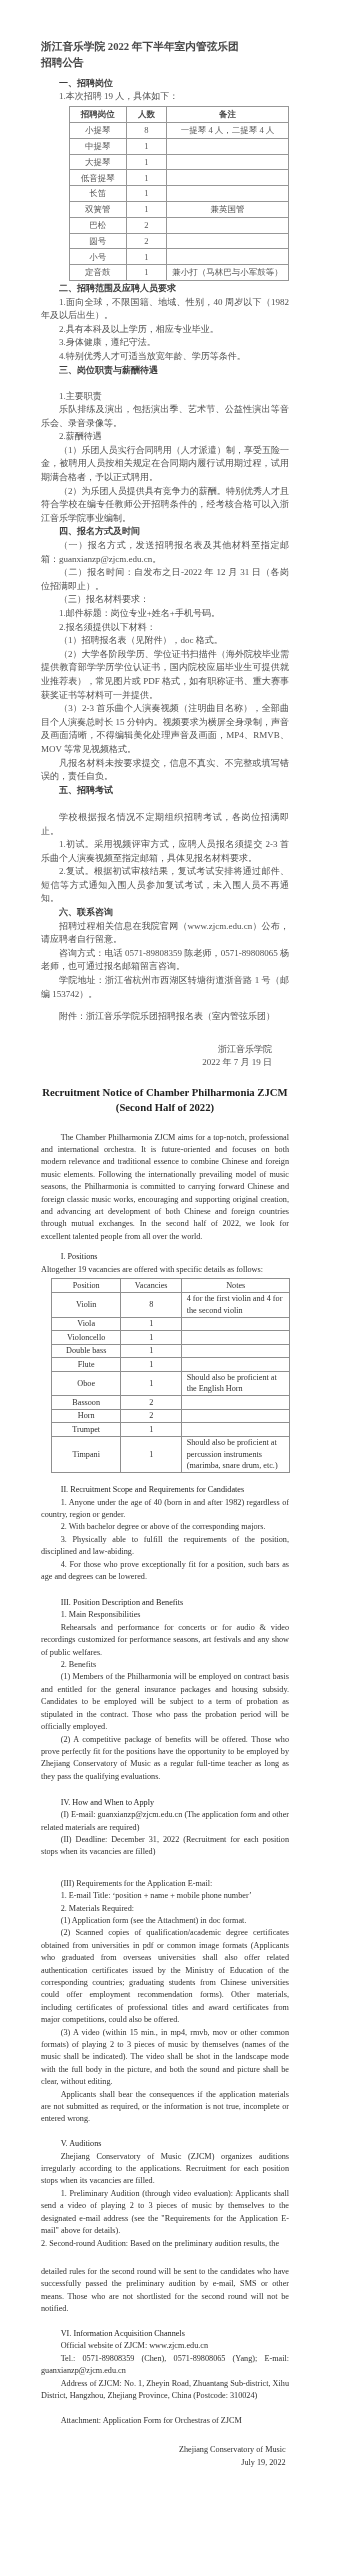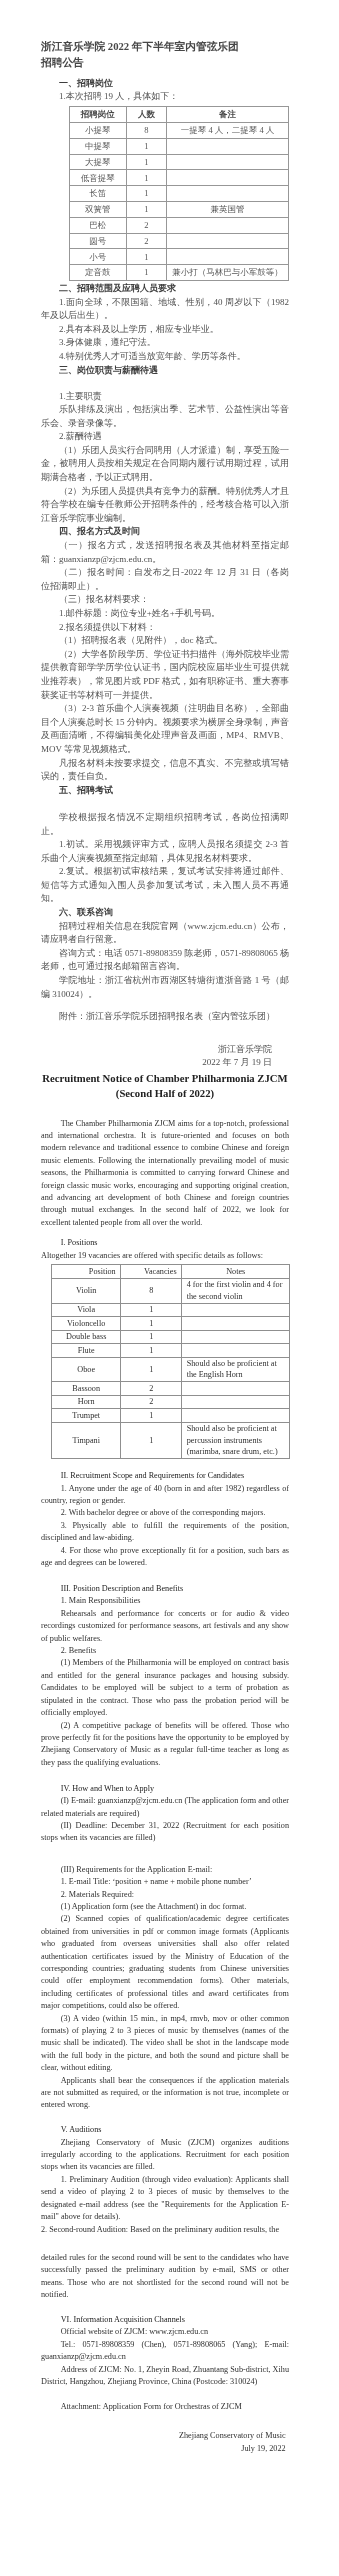--- a/index.html
+++ b/index.html
@@ -18,28 +18,28 @@
   .zh-table th, .zh-table td { border: 0.6px solid #979797; text-align: center; padding: 0.6px 2.3px; height: 13.6px; line-height: 12.4px; }
   .zh-table th { font-weight: bold; color: #4a4a4a; }
   .zh-sign { text-align: right; padding-right: 17px; }
   
   .en { color: #303030; font-size: 8.2px; line-height: 12.4px; text-align: justify; }
   .en-title { text-align: center; font-weight: bold; font-size: 10.7px; line-height: 15.3px; color: #222222; }
   .en .indent { text-indent: 2.4em; }
   .en-h { font-weight: normal; color: #222222; text-indent: 2.4em; }
   .en-table { border-collapse: collapse; margin: 2.3px 0 1.1px 10.2px; width: 239px; font-size: 8.2px; line-height: 11.3px; color: #303030; }
   .en-table th, .en-table td { border: 0.6px solid #8f8f8f; text-align: center; padding: 0.6px 4.5px; height: 11.3px; }
-  .en-table th { font-weight: normal; text-align: right; }
+  .en-table th { font-weight: normal; }
   .en-table td:nth-child(3), .en-table th:nth-child(3) { text-align: center; }
   .en-table td:last-child { text-align: left; }
   .en-sign { text-align: right; padding-right: 3.4px; }
   
   .g12 { margin-top: 6.8px; } .g14 { margin-top: 8px; } .g16 { margin-top: 9px; }
   .g20 { margin-top: 11.3px; } .g22 { margin-top: 12.4px; } .g24 { margin-top: 13.6px; }
-  .g26 { margin-top: 1px; } .g28 { margin-top: 16px; } .g30 { margin-top: 17px; }
+  .g26 { margin-top: 15px; } .g28 { margin-top: 16px; } .g30 { margin-top: 17px; }
   .g34 { margin-top: 19px; }
 </style>
 </head>
 <body>
 
 <div class="page">
 
   <div class="zh">
     <p class="zh-title">浙江音乐学院 2022 年下半年室内管弦乐团</p>
     <p class="zh-title">招聘公告</p>
@@ -135,21 +135,21 @@
     <p class="indent">凡报名材料未按要求提交，信息不真实、不完整或填写错误的，责任自负。</p>
 
     <p class="zh-h">五、招聘考试</p>
     <p class="indent g24">学校根据报名情况不定期组织招聘考试，各岗位招满即止。</p>
     <p class="indent">1.初试。采用视频评审方式，应聘人员报名须提交 2-3 首乐曲个人演奏视频至指定邮箱，具体见报名材料要求。</p>
     <p class="indent">2.复试。根据初试审核结果，复试考试安排将通过邮件、短信等方式通知入围人员参加复试考试，未入围人员不再通知。</p>
 
     <p class="zh-h">六、联系咨询</p>
     <p class="indent">招聘过程相关信息在我院官网（www.zjcm.edu.cn）公布，请应聘者自行留意。</p>
     <p class="indent">咨询方式：电话 0571-89808359 陈老师，0571-89808065 杨老师，也可通过报名邮箱留言咨询。</p>
-    <p class="indent">学院地址：浙江省杭州市西湖区转塘街道浙音路 1 号（邮编 310024）。</p>
+    <p class="indent">学院地址：浙江省杭州市西湖区转塘街道浙音路 1 号（邮编 153742）。</p>
 
     <p class="indent g16">附件：浙江音乐学院乐团招聘报名表（室内管弦乐团）</p>
 
     <p class="zh-sign g34">浙江音乐学院</p>
     <p class="zh-sign">2022 年 7 月 19 日</p>
   </div>
 
   <div class="en g26">
     <p class="en-title">Recruitment Notice of Chamber Philharmonia ZJCM</p>
     <p class="en-title">(Second Half of 2022)</p>

